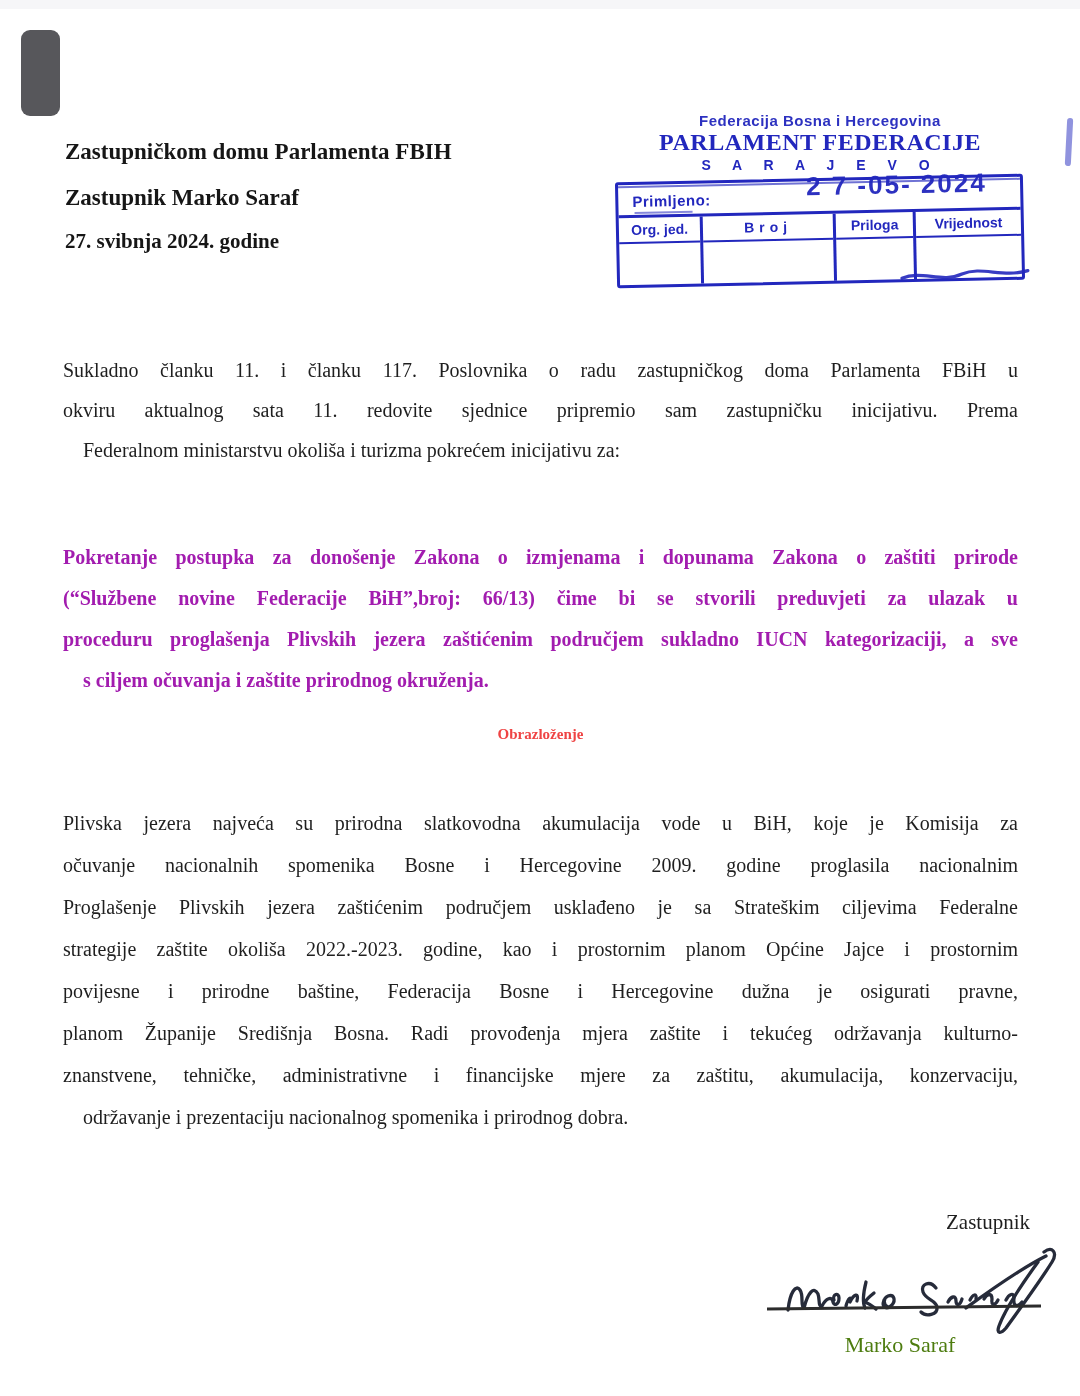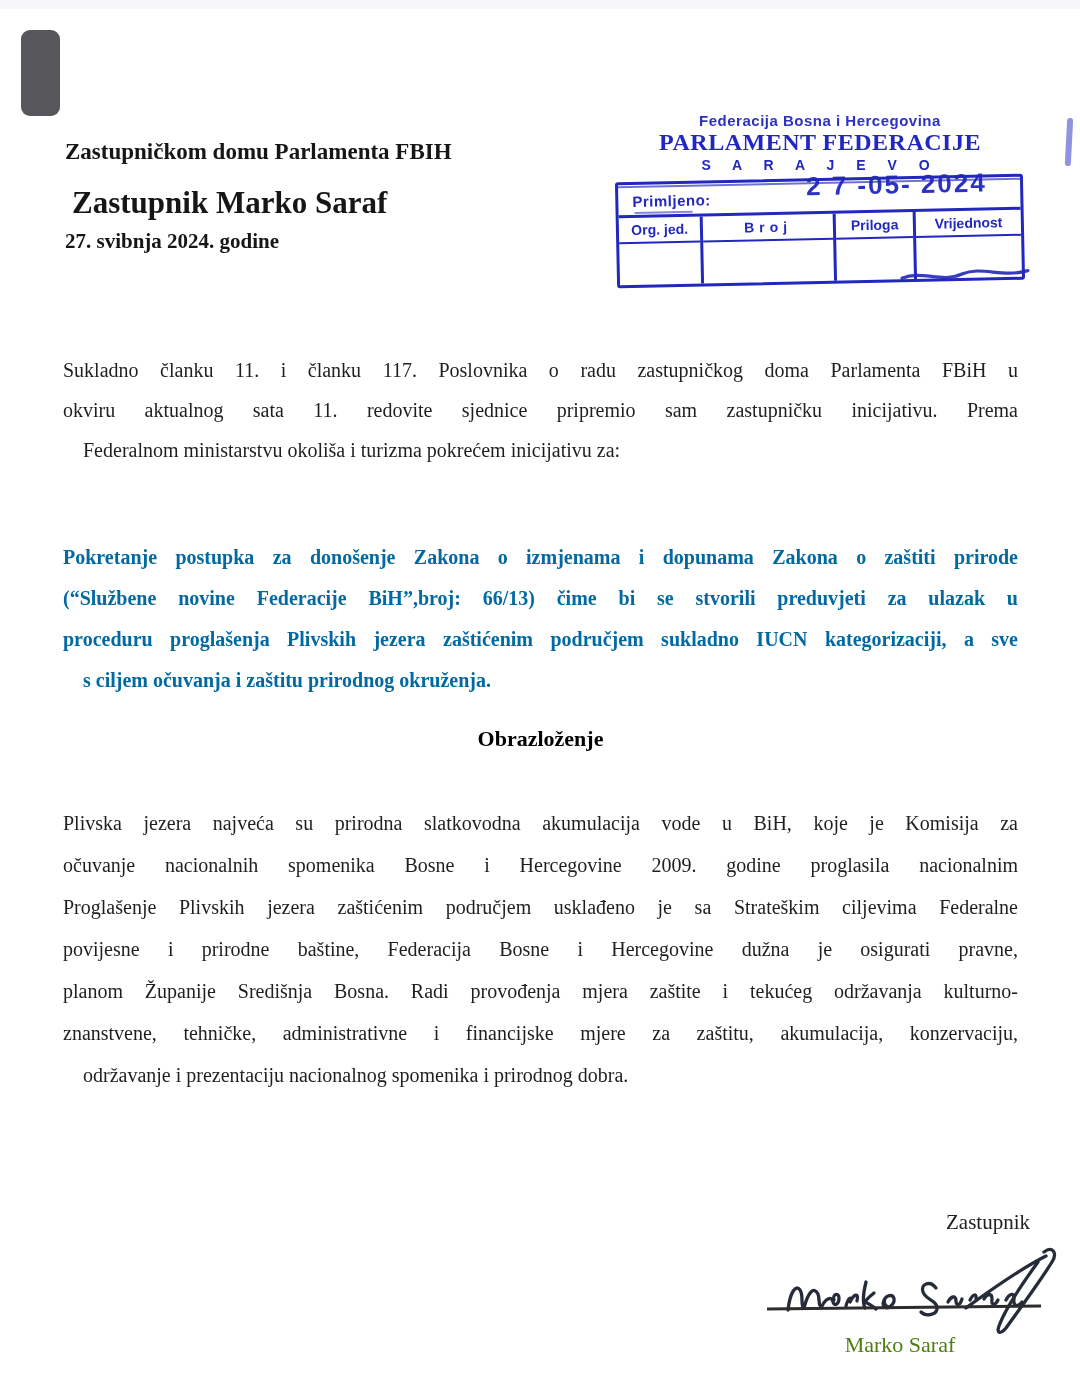--- a/index.html
+++ b/index.html
@@ -10,21 +10,21 @@
   * { box-sizing:border-box; }
 
   .top-strip { position:absolute; left:0; top:0; width:1080px; height:9px; background:#f6f6f8; }
 
   .redaction { position:absolute; left:21px; top:30px; width:39px; height:86px;
     background:#57575b; border-radius:9px; }
 
   
   .doc-header { position:absolute; left:65px; top:139px; font-weight:bold; color:#161616; }
   .doc-header .h1 { position:absolute; left:0; top:0;   font-size:23px; white-space:nowrap; }
-  .doc-header .h2 { position:absolute; left:7px; top:46px; font-size:31px; white-space:nowrap; }
+  .doc-header .h2 { position:absolute; left:0; top:46px; font-size:23px; white-space:nowrap; }
   .doc-header .h3 { position:absolute; left:0; top:90px; font-size:21px; white-space:nowrap; }
 
   
   .stamp { position:absolute; left:616px; top:112px; width:408px; color:#2227bd; text-align:center; }
   .s-country { font-size:13px; font-weight:bold; letter-spacing:2px; filter:blur(.5px); opacity:.8;
     font-family:"Liberation Sans", sans-serif; }
   .s-fed { font-size:15px; font-weight:bold; letter-spacing:.5px; filter:blur(.35px); opacity:.95;
     font-family:"Liberation Sans", sans-serif; margin-top:0px; }
   .s-title { font-size:24px; font-weight:bold; letter-spacing:.5px; margin-top:0px; filter:blur(.2px); }
   .s-city { font-size:14px; font-weight:bold; letter-spacing:9px; margin-top:1px;
@@ -48,24 +48,24 @@
   .s-col.c2 .s-col-h { letter-spacing:5px; }
   .s-squiggle { position:absolute; right:-10px; bottom:-13px; width:132px; height:30px; overflow:visible; }
   .s-smudge { position:absolute; left:1066px; top:118px; width:6px; height:48px;
     background:#2227bd; opacity:.5; transform:rotate(3deg); border-radius:3px; }
 
   
   .para { position:absolute; left:63px; width:955px; font-size:20px; }
   .ln { text-align:justify; text-align-last:justify; }
   .ln.last { text-align-last:left;margin-left:20px; }
   .p1 { top:350px; line-height:40px; }
-  .p2 { top:537px; line-height:41px; font-weight:bold; color:#0369a1; }
+  .p2 { top:537px; line-height:41px; font-weight:bold; color:#a21caf; }
   .p3 { top:802px; line-height:42px; }
   .heading { position:absolute; left:63px; top:726px; width:955px; text-align:center;
-    font-weight:bold; font-size:22px; color:#000000; }
+    font-weight:bold; font-size:15px; color:#ef4444; }
 
   
   .sig-role { position:absolute; left:730px; top:1210px; width:300px; text-align:right;
     font-size:21px; white-space:nowrap; }
   .sig-script { position:absolute; left:760px; top:1244px; width:300px; height:100px; overflow:visible; }
   .sig-line { position:absolute; left:767px; top:1306px; width:274px; height:2.5px;
     background:#2c2c2c; transform:rotate(-.6deg); }
   .sig-name { position:absolute; left:767px; top:1332px; width:266px; text-align:center;
     font-size:22px; color:#4d7c0f; }
 </style>
@@ -116,29 +116,30 @@
   <section class="para p1">
     <div class="ln">Sukladno članku 11. i članku 117. Poslovnika o radu zastupničkog doma Parlamenta FBiH u</div>
     <div class="ln">okviru aktualnog sata 11. redovite sjednice pripremio sam zastupničku inicijativu. Prema</div>
     <div class="ln last">Federalnom ministarstvu okoliša i turizma pokrećem inicijativu za:</div>
   </section>
 
   <section class="para p2">
     <div class="ln">Pokretanje postupka za donošenje Zakona o izmjenama i dopunama Zakona o zaštiti prirode</div>
     <div class="ln">(“Službene novine Federacije BiH”,broj: 66/13) čime bi se stvorili preduvjeti za ulazak u</div>
     <div class="ln">proceduru proglašenja Plivskih jezera zaštićenim područjem sukladno IUCN kategorizaciji, a sve</div>
-    <div class="ln last">s ciljem očuvanja i zaštitu prirodnog okruženja.</div>
+    <div class="ln last">s ciljem očuvanja i zaštite prirodnog okruženja.</div>
   </section>
 
   <div class="heading">Obrazloženje</div>
 
   <section class="para p3">
     <div class="ln">Plivska jezera najveća su prirodna slatkovodna akumulacija vode u BiH, koje je Komisija za</div>
     <div class="ln">očuvanje nacionalnih spomenika Bosne i Hercegovine 2009. godine proglasila nacionalnim</div>
     <div class="ln">Proglašenje Plivskih jezera zaštićenim područjem usklađeno je sa Strateškim ciljevima Federalne</div>
+    <div class="ln">strategije zaštite okoliša 2022.-2023. godine, kao i prostornim planom Općine Jajce i prostornim</div>
     <div class="ln">povijesne i prirodne baštine, Federacija Bosne i Hercegovine dužna je osigurati pravne,</div>
     <div class="ln">planom Županije Središnja Bosna. Radi provođenja mjera zaštite i tekućeg održavanja kulturno-</div>
     <div class="ln">znanstvene, tehničke, administrativne i financijske mjere za zaštitu, akumulacija, konzervaciju,</div>
     <div class="ln last">održavanje i prezentaciju nacionalnog spomenika i prirodnog dobra.</div>
   </section>
 
   <div class="sig-role">Zastupnik</div>
 
   <svg class="sig-script" viewBox="0 0 300 100">
     <g fill="none" stroke="#262b3a" stroke-width="3.3" stroke-linecap="round" stroke-linejoin="round">

